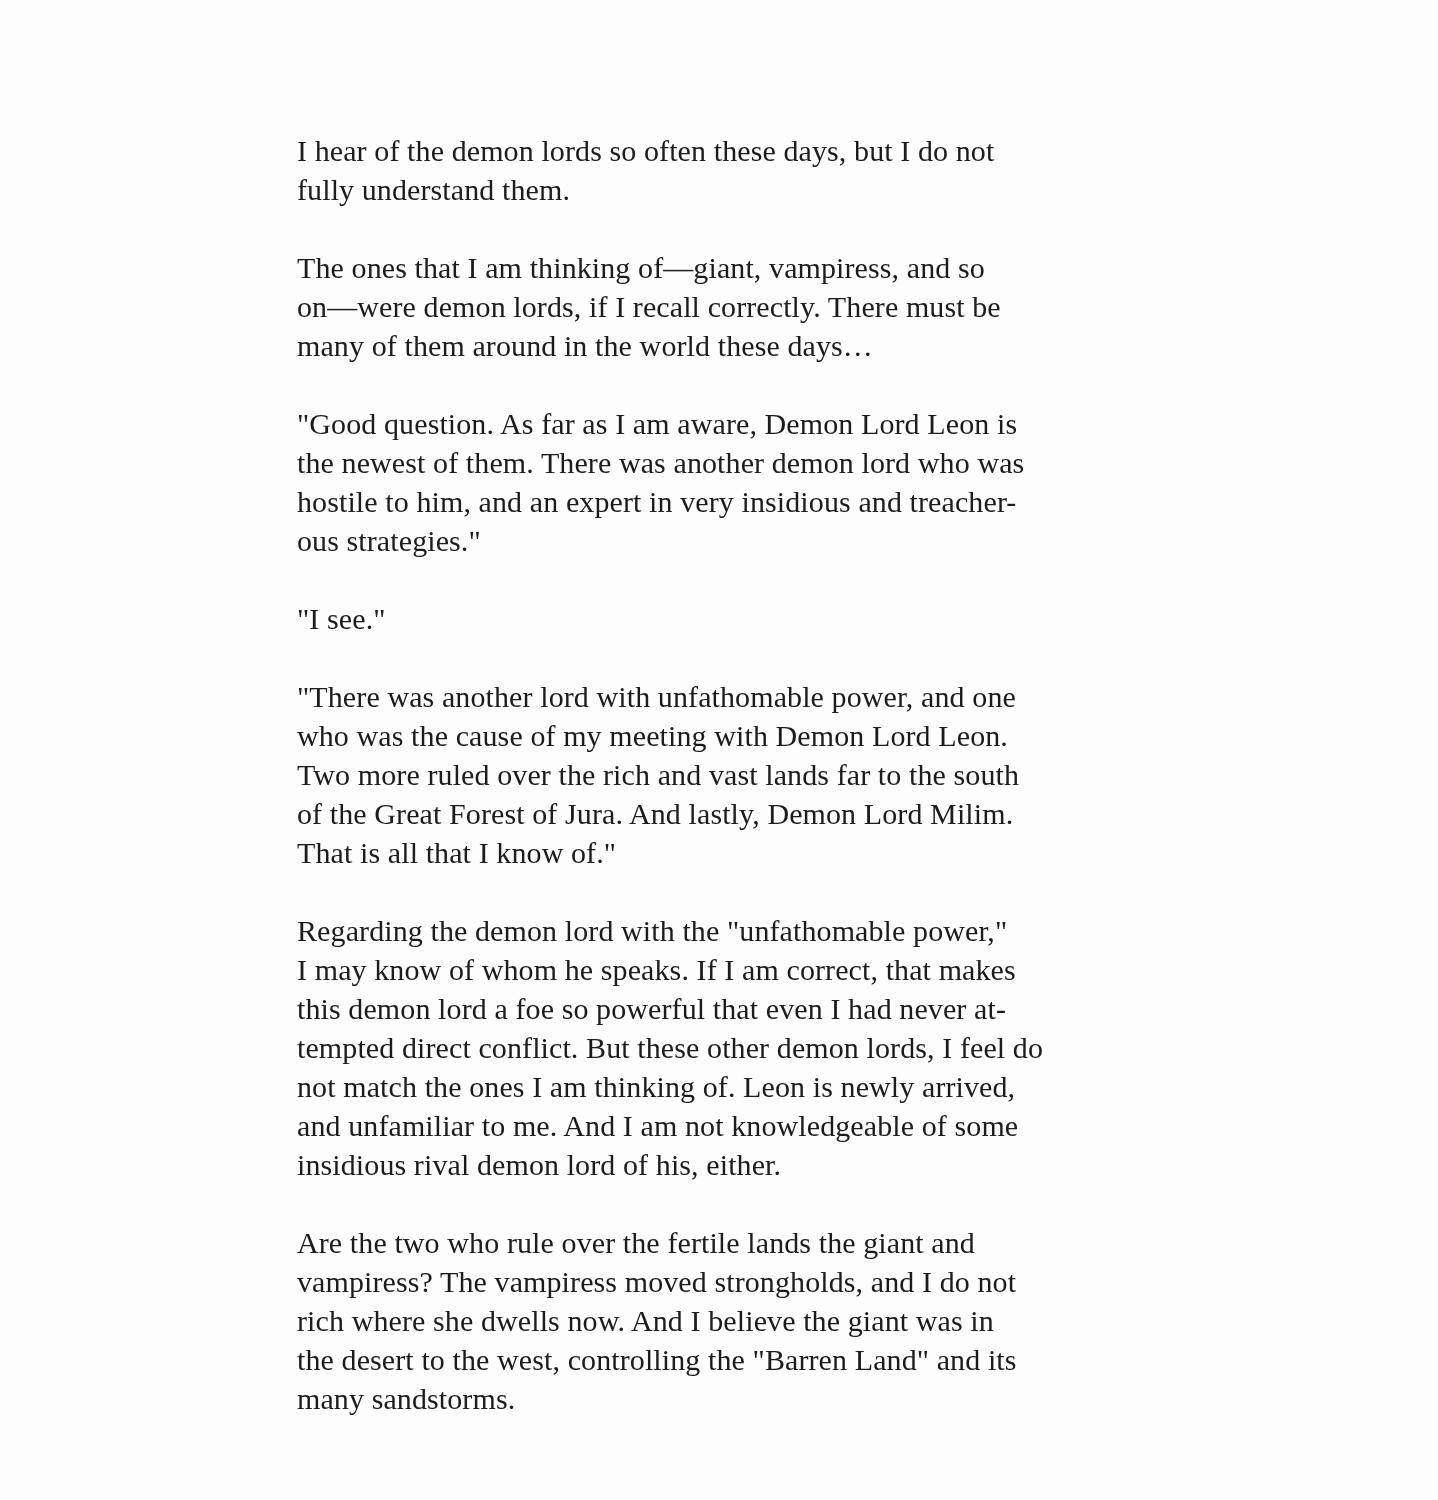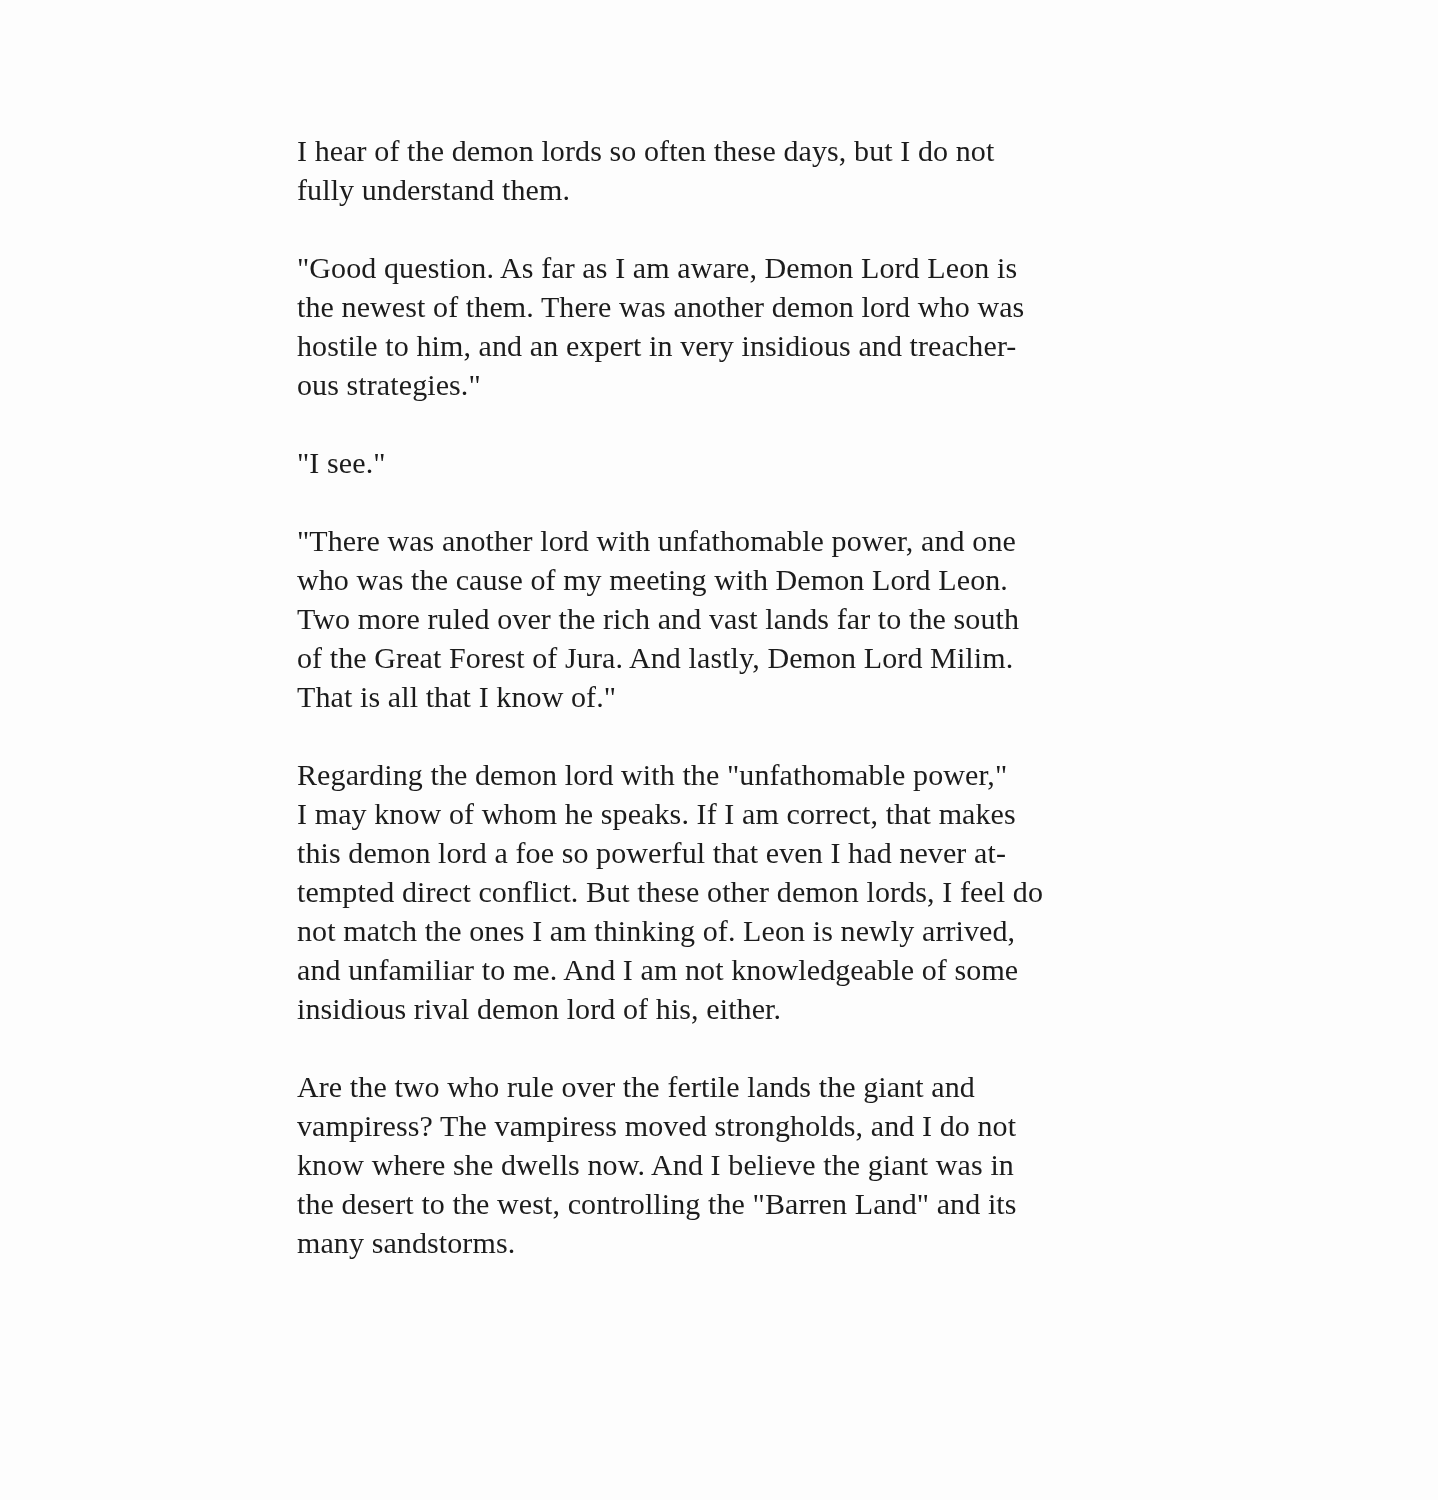--- a/index.html
+++ b/index.html
@@ -35,36 +35,39 @@
     margin-bottom: 0;
   }
 </style>
 </head>
 <body>
 
 <div class="page">
   <div class="text-column">
     <p>I hear of the demon lords so often these days, but I do not
 fully understand them.</p>
+    <p>The ones that I am thinking of—giant, vampiress, and so
+on—were demon lords, if I recall correctly. There must be
+many of them around in the world these days…</p>
     <p>"Good question. As far as I am aware, Demon Lord Leon is
 the newest of them. There was another demon lord who was
 hostile to him, and an expert in very insidious and treacher-
 ous strategies."</p>
     <p>"I see."</p>
     <p>"There was another lord with unfathomable power, and one
 who was the cause of my meeting with Demon Lord Leon.
 Two more ruled over the rich and vast lands far to the south
 of the Great Forest of Jura. And lastly, Demon Lord Milim.
 That is all that I know of."</p>
     <p>Regarding the demon lord with the "unfathomable power,"
 I may know of whom he speaks. If I am correct, that makes
 this demon lord a foe so powerful that even I had never at-
 tempted direct conflict. But these other demon lords, I feel do
 not match the ones I am thinking of. Leon is newly arrived,
 and unfamiliar to me. And I am not knowledgeable of some
 insidious rival demon lord of his, either.</p>
     <p>Are the two who rule over the fertile lands the giant and
 vampiress? The vampiress moved strongholds, and I do not
-know where she dwells now. And I believe the giant was in
+rich where she dwells now. And I believe the giant was in
 the desert to the west, controlling the "Barren Land" and its
 many sandstorms.</p>
   </div>
 </div>
 
 </body></html>

